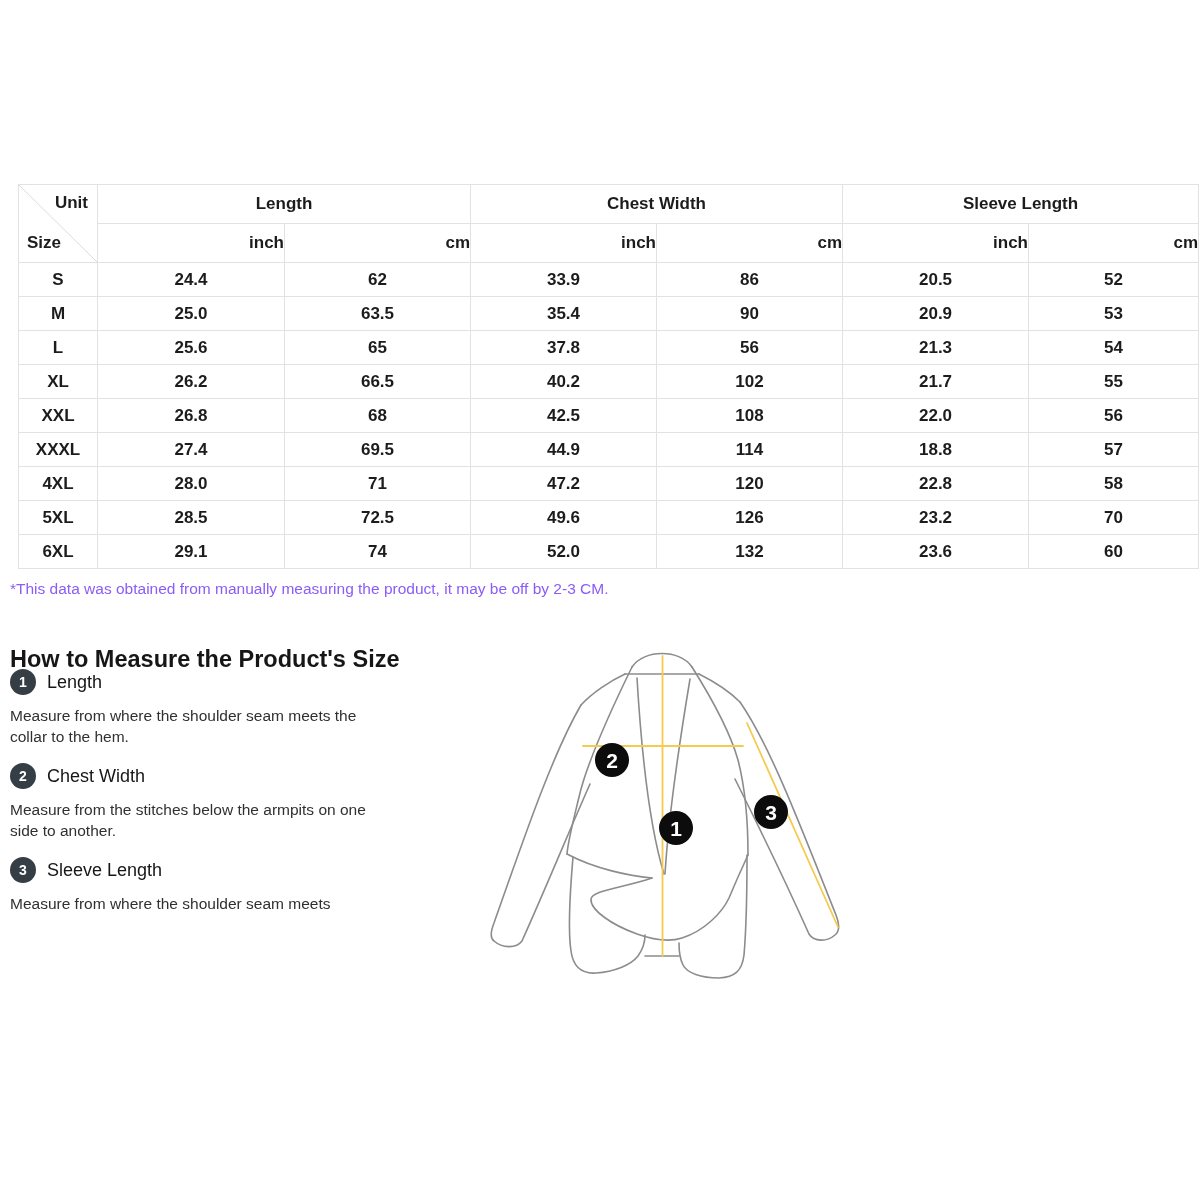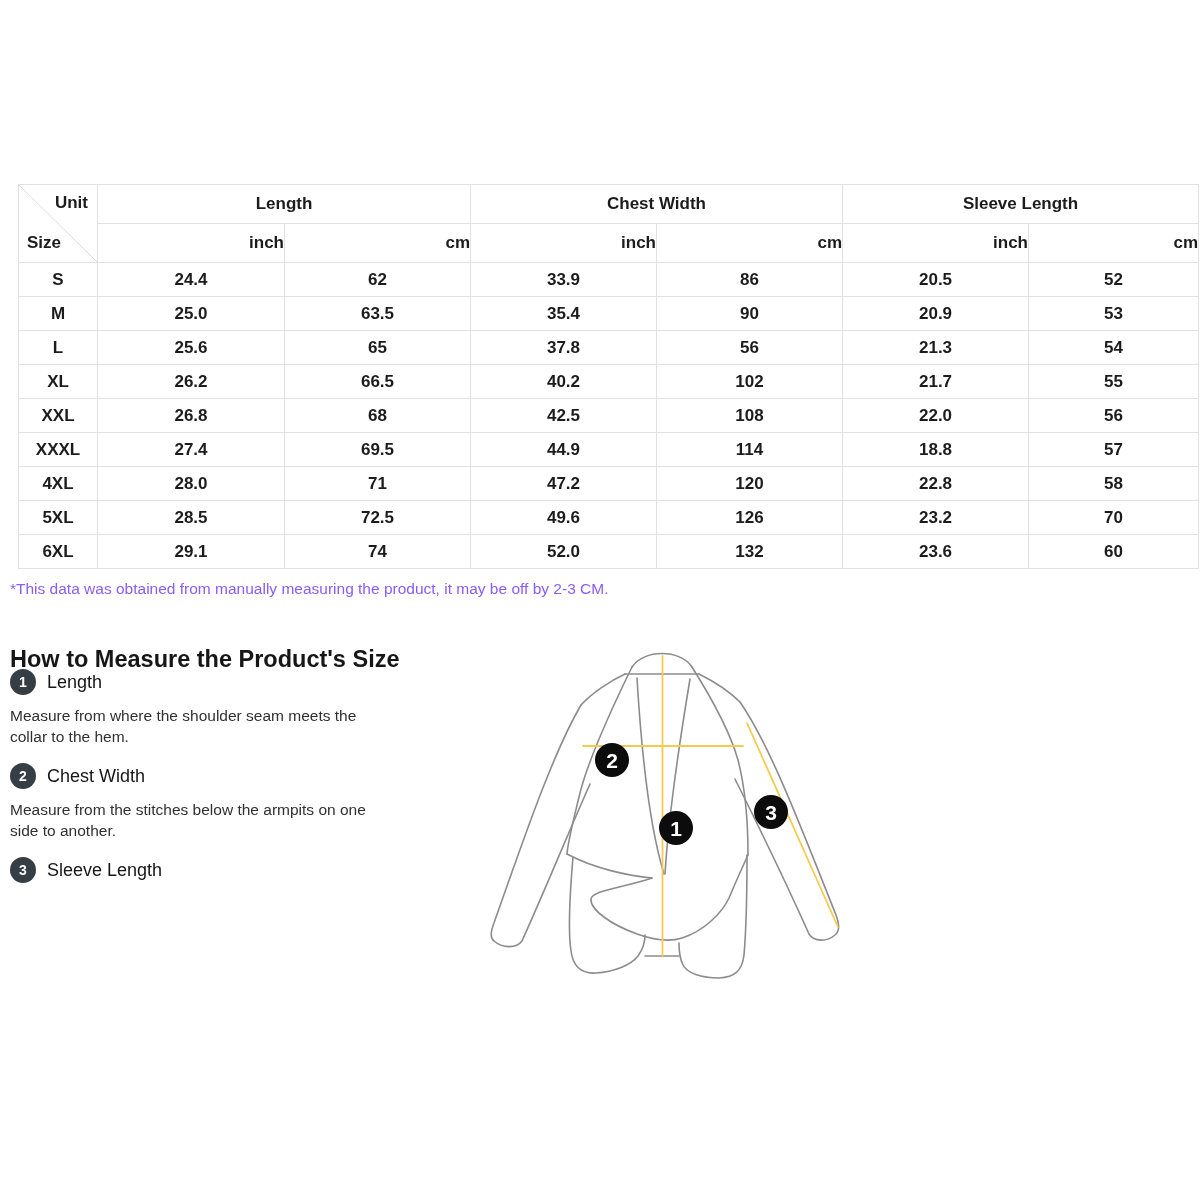--- a/index.html
+++ b/index.html
@@ -188,20 +188,21 @@
   <div class="measure-desc desc-2">
     <div>Measure from the stitches below the armpits on one</div>
     <div>side to another.</div>
   </div>
 
   <div class="measure-item item-3">
     <span class="num-badge">3</span>
     <span class="item-label">Sleeve Length</span>
   </div>
   <div class="measure-desc desc-3">
+    <div>Measure from where the shoulder seam meets</div>
   </div>
 
   <svg class="jacket" width="420" height="380" viewBox="0 0 420 380">
 
     <path class="outline" d="M141,65 C113,113 85,195 54,283 C50,293 50,298 54,301 C62,308 76,309 82,301 C108,243 130,189 150,144"></path>
     <path class="outline" d="M300,62 C331,107 362,190 396,275 C400,285 400,291 395,295 C387,302 374,302 369,294 C344,238 320,189 295,139"></path>
 
     <path class="outline" d="M192,27 C204,9 240,9 252,27"></path>
     <path class="outline" d="M185,34 L259,34"></path>
     <path class="outline" d="M185,34 C170,41 152,53 141,65"></path>

